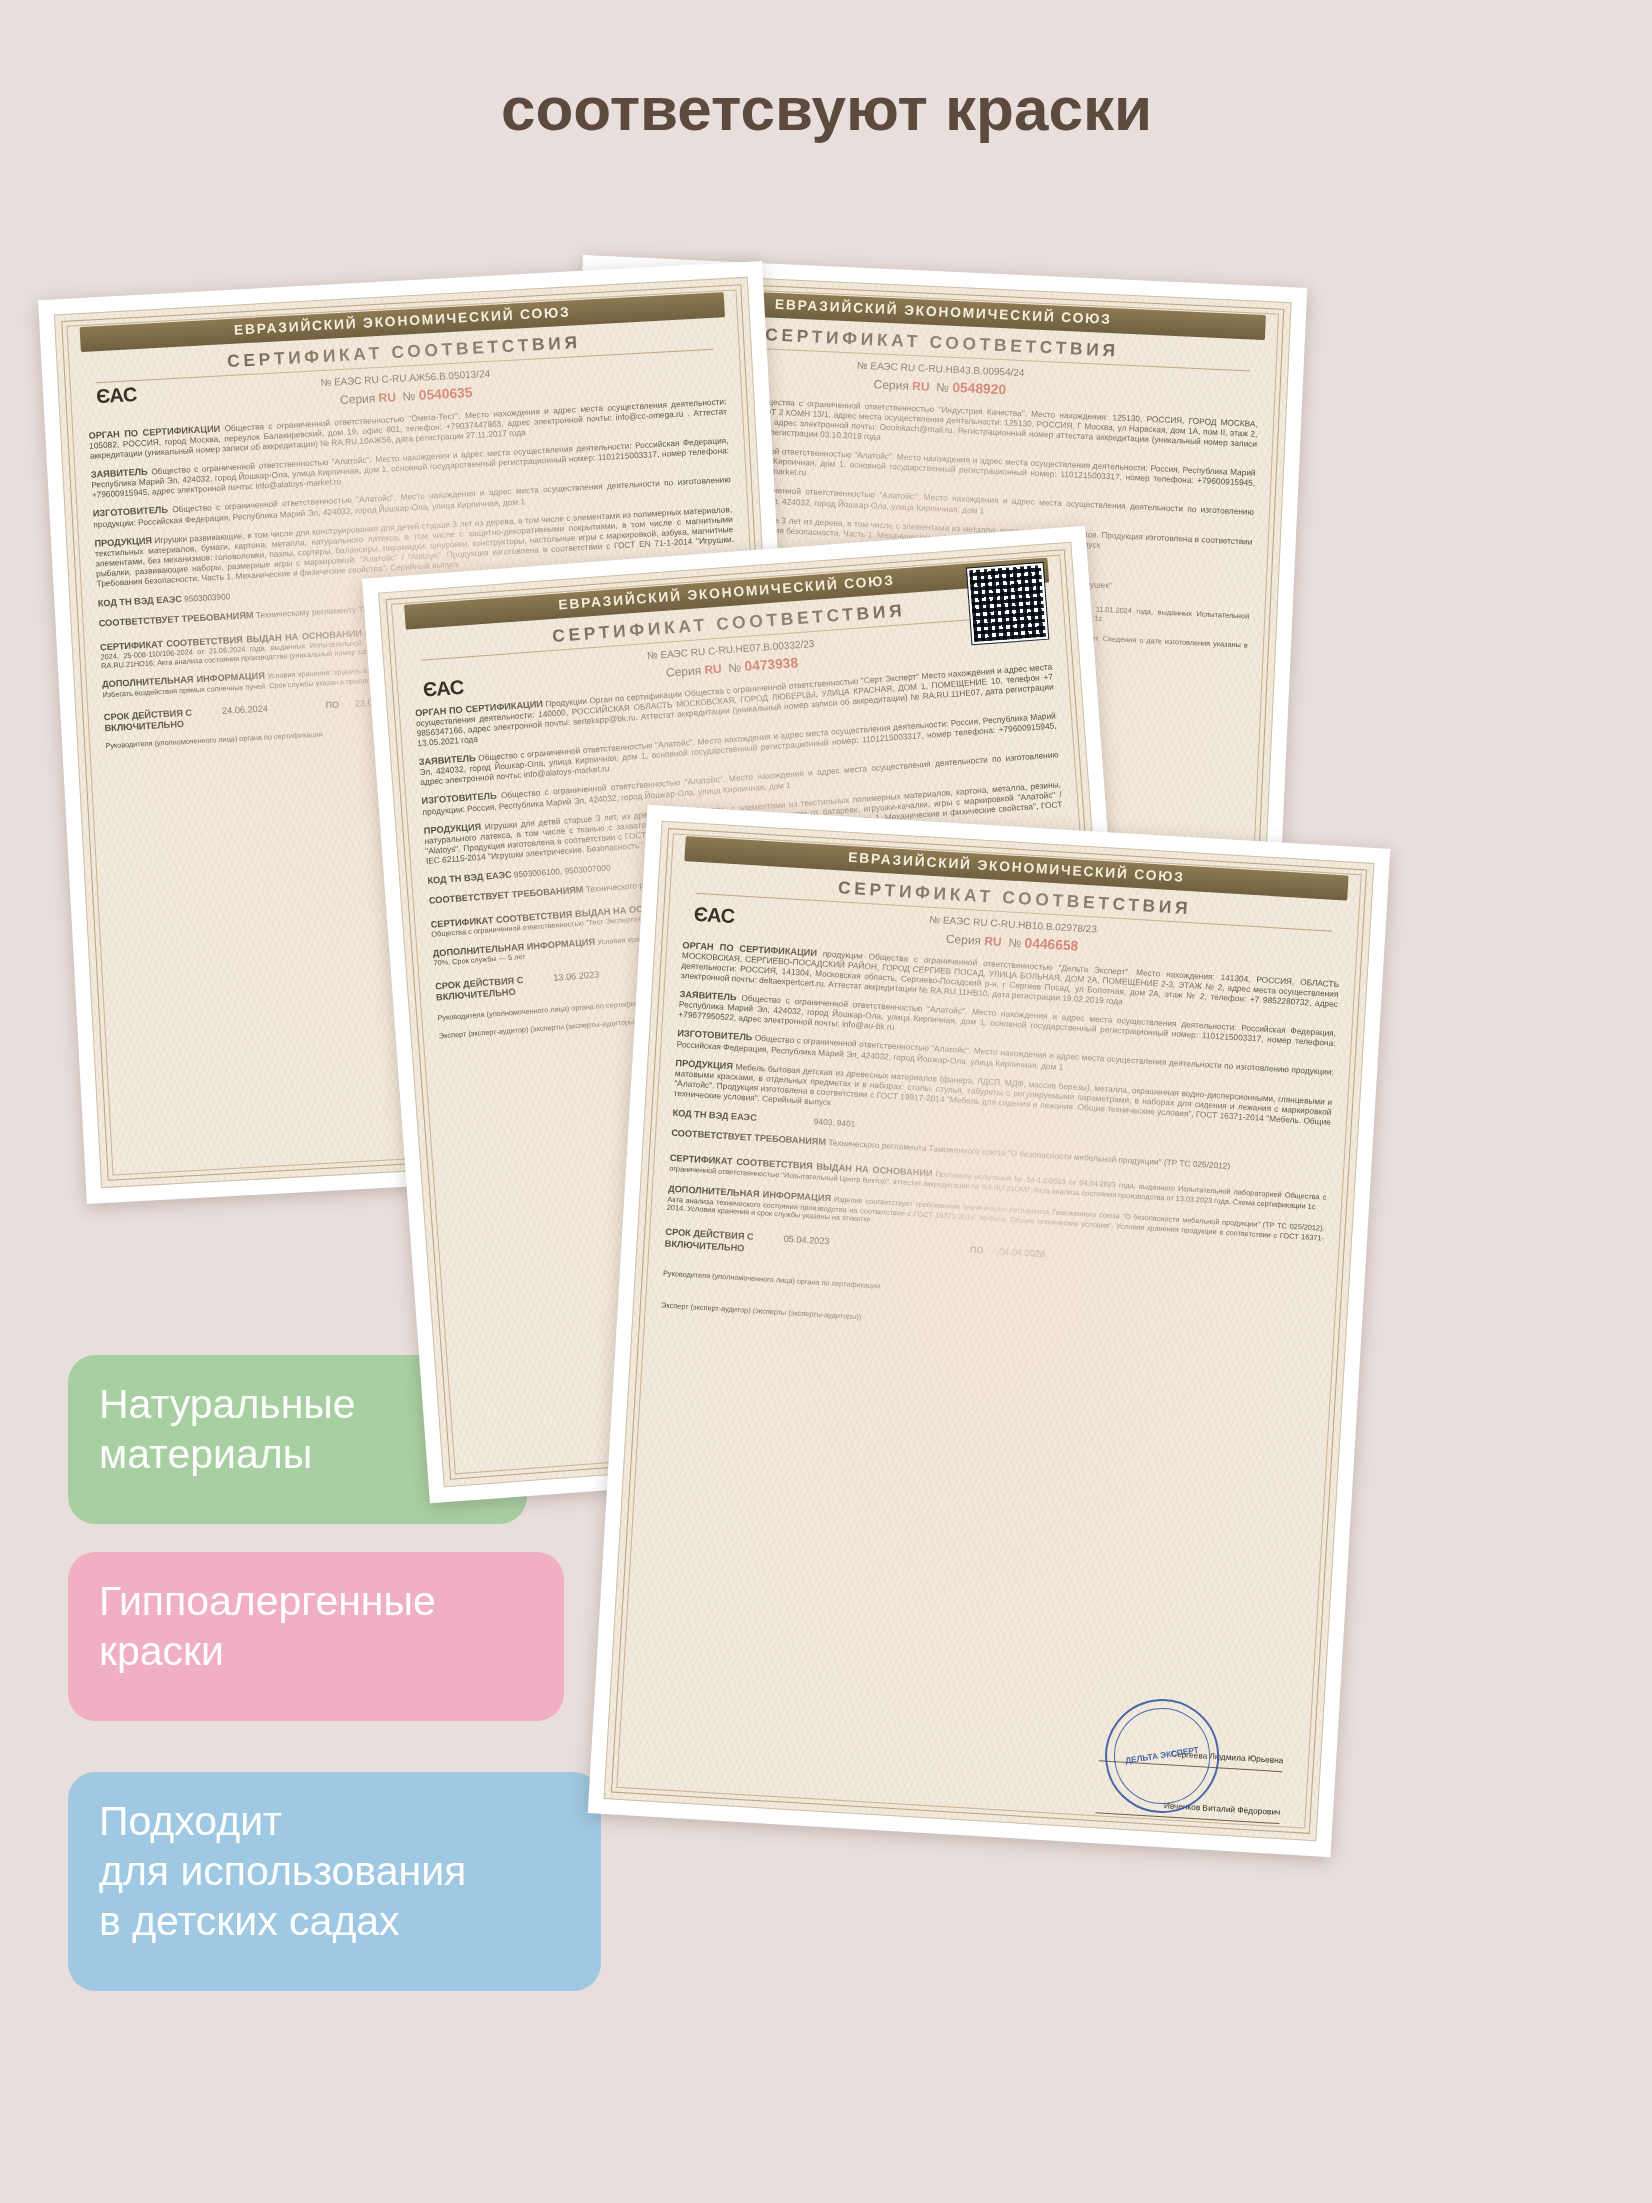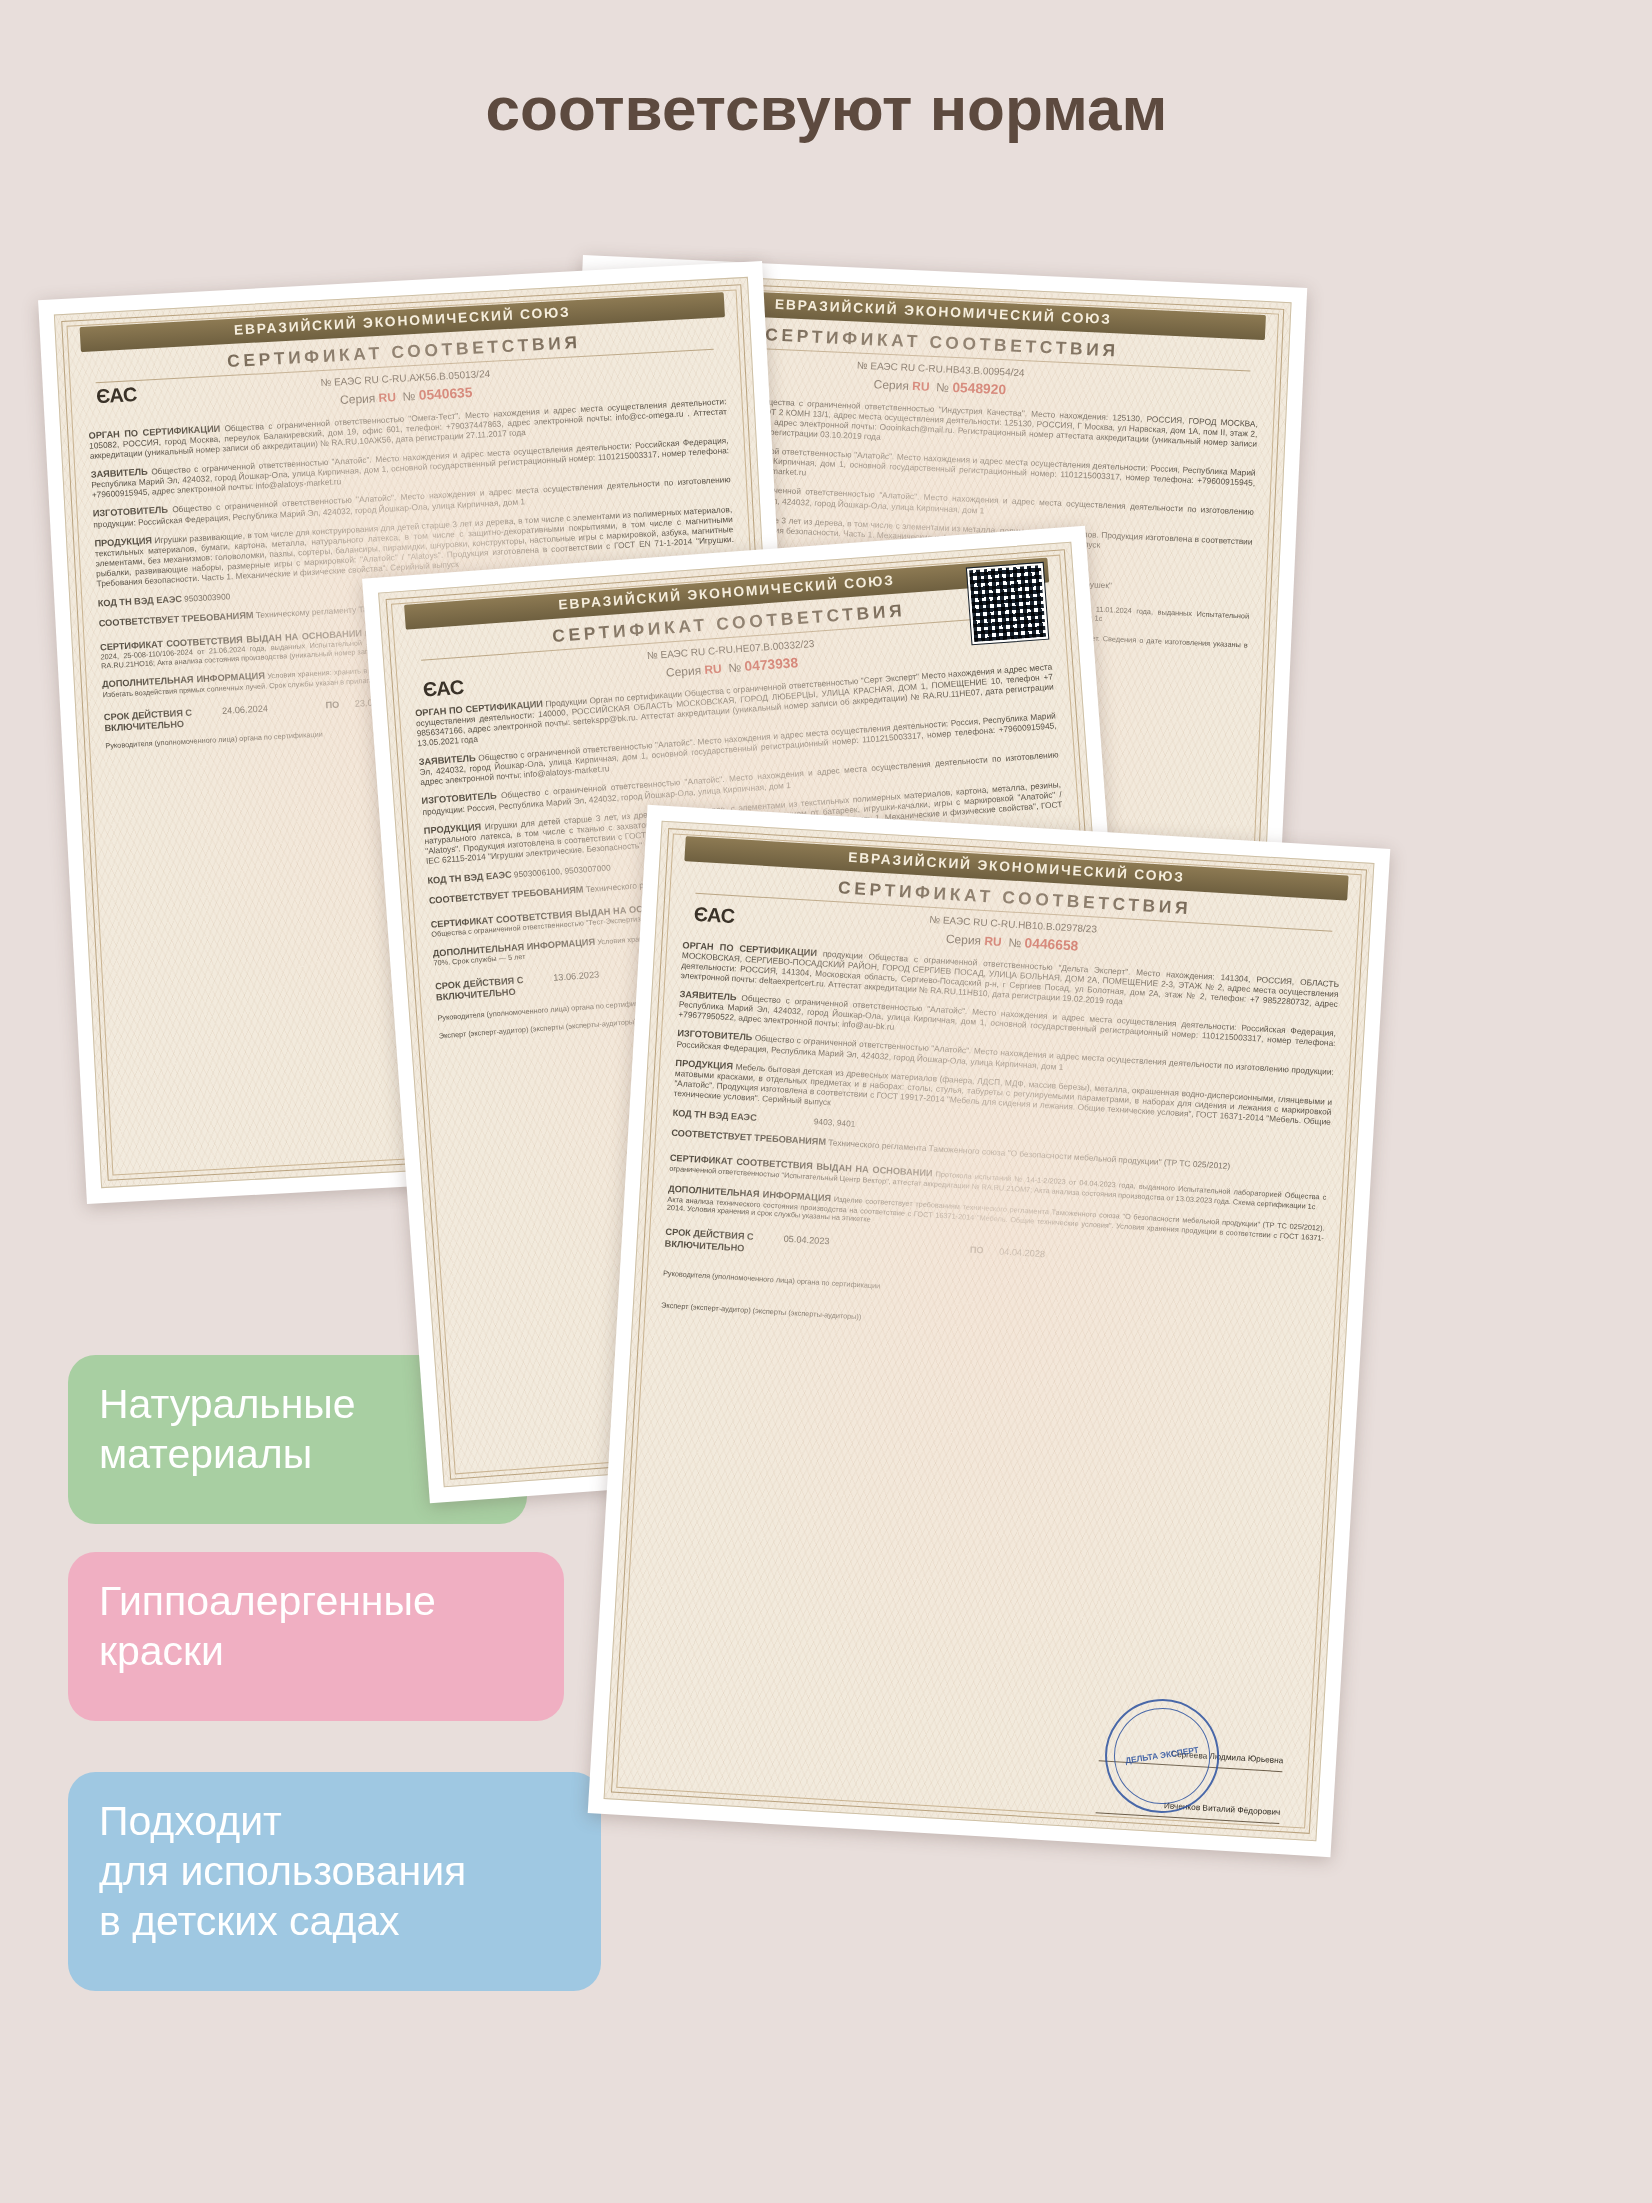--- a/index.html
+++ b/index.html
@@ -197,21 +197,21 @@
   .f13 { font-size: 12px; }
   .f15 { font-size: 13.8px; }
   .f19 { font-size: 17.4px; }
   .f22 { font-size: 20px; }
   .pad { padding: 0 27.5px; }
 </style>
 </head>
 <body>
 
 <div class="headline">
-  <div class="line2">соответсвуют нормам</div>
+  <div class="line2">соответсвуют краски</div>
 </div>
 
 <div class="cert" id="cert1">
   <div class="cert-inner">
     <div class="guilloche"></div>
     <div class="cert-frame"></div>
 
     <div class="banner f15">ЕВРАЗИЙСКИЙ ЭКОНОМИЧЕСКИЙ СОЮЗ</div>
     <div class="cert-title f19">СЕРТИФИКАТ СООТВЕТСТВИЯ</div>
     <div class="cert-title-rule"></div>

